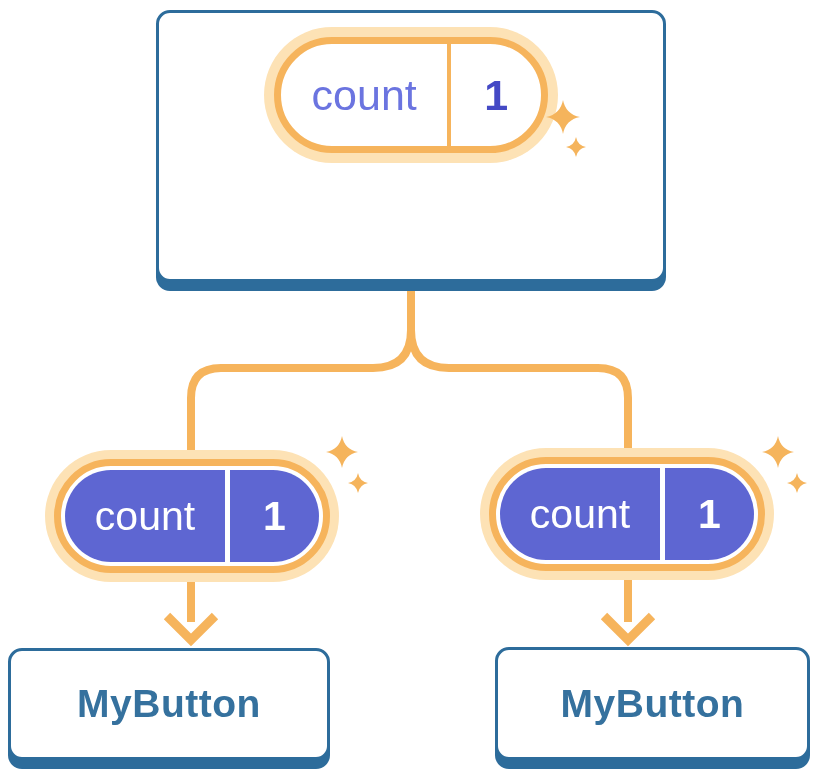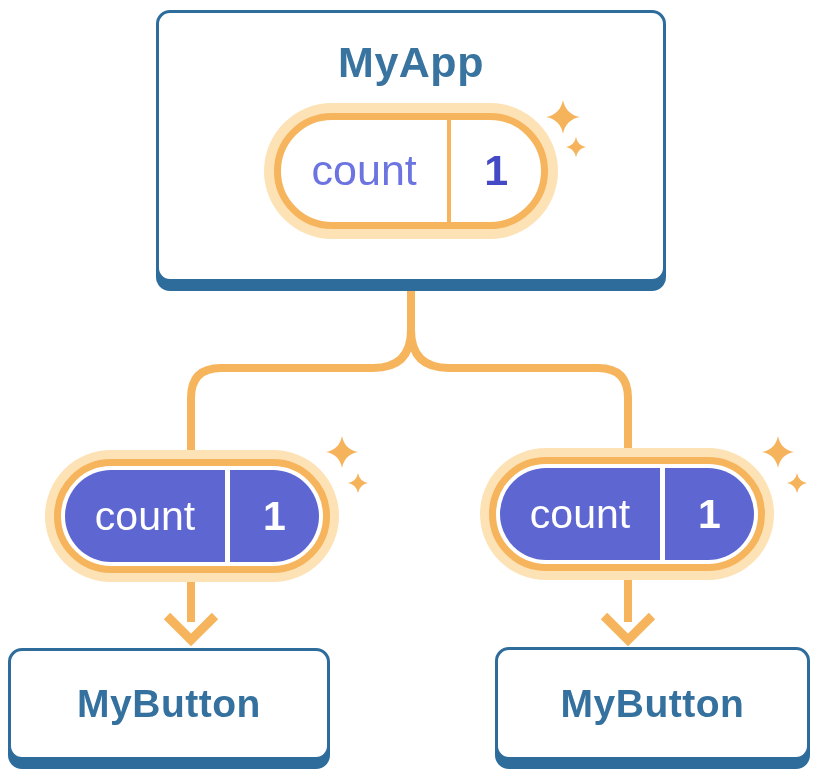--- a/index.html
+++ b/index.html
@@ -75,21 +75,20 @@
       <path d="M411,278 L411,330 Q411,368 373,368 L221,368 Q191,368 191,398 L191,622"></path>
       <path d="M411,278 L411,330 Q411,368 449,368 L598,368 Q628,368 628,398 L628,622"></path>
     </g>
     <g fill="none" stroke="#f6b45c" stroke-width="9" stroke-linejoin="miter">
       <path d="M167,616 L191,640 L215,616"></path>
       <path d="M604,616 L628,640 L652,616"></path>
     </g>
   </svg>
 
   <div class="card" id="app-card">
-    <div class="card-title">MyApp</div>
     <div class="pill-outer">
       <div class="pill-ring">
         <div class="pill-name-cell">
           <span class="pill-name">count</span>
         </div>
         <div class="pill-value-cell">
           <span class="pill-value">1</span>
         </div>
       </div>
     </div>

